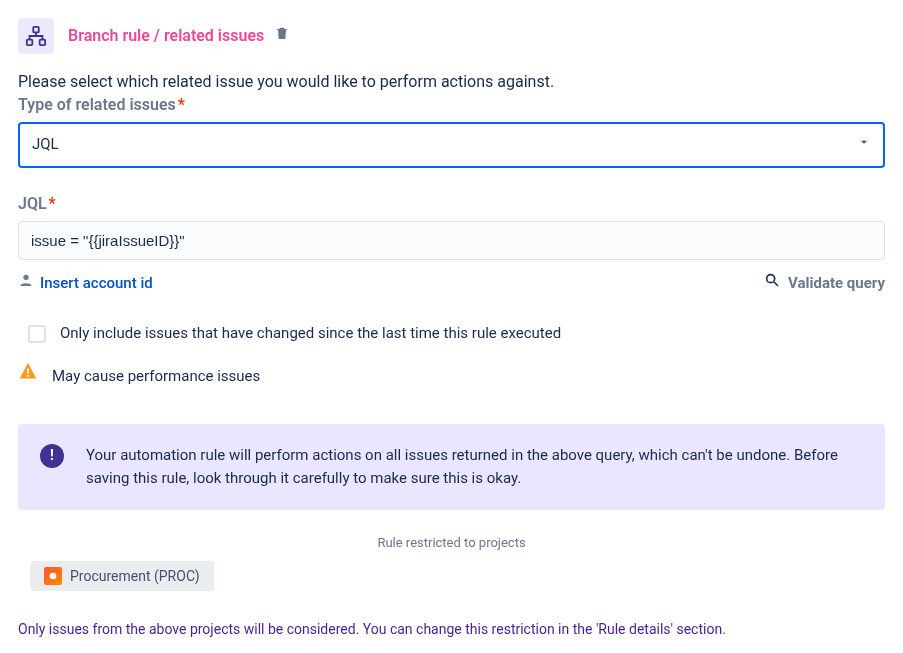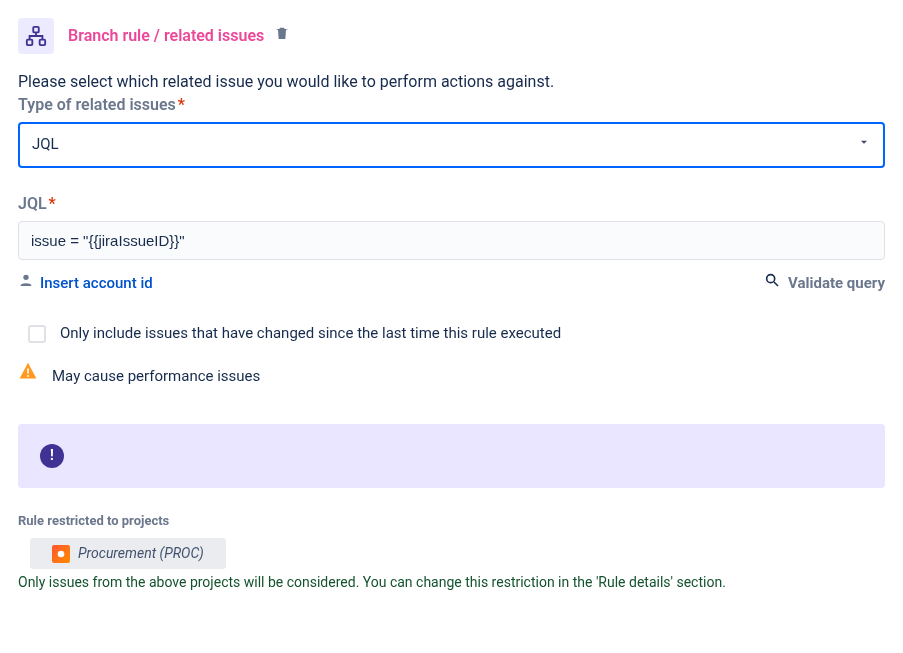--- a/index.html
+++ b/index.html
@@ -139,49 +139,49 @@
     color: #fff;
     display: flex;
     align-items: center;
     justify-content: center;
     font-weight: 700;
     flex: 0 0 auto;
     font-size: 14px;
   }
   .section-label {
     font-size: 13px;
-    font-weight: 700;
+    font-weight: 400;
     color: #6B778C;
     margin-top: 24px;
     margin-bottom: 8px;
+    text-align: center;
   }
   .project-chip {
     display: inline-flex;
     align-items: center;
     gap: 8px;
     background: #EBECF0;
-    padding: 5px 22px;
+    padding: 5px 14px;
     border-radius: 3px;
     font-size: 14px;
     color: #42526E;
-    font-style: italic;
   }
   .chip-icon {
     width: 18px;
     height: 18px;
     border-radius: 2px;
     background: linear-gradient(135deg,#FF5630,#FF8B00);
     display: flex;
     align-items: center;
     justify-content: center;
   }
   .footnote {
-    margin-top: 3px;
-    font-size: 14px;
-    color: #14532d;
+    margin-top: 28px;
+    font-size: 14px;
+    color: #4c1d95;
   }
 </style>
 </head>
 <body>
 
 
 
 <div class="header-row">
   <div class="branch-icon-box">
     <svg width="22" height="22" viewBox="0 0 24 24" fill="none" stroke="#403294" stroke-width="2">
@@ -250,20 +250,21 @@
         <path d="M12 2 L22 21 H2 Z"></path>
         <rect x="11" y="9" width="2" height="6" fill="#fff"></rect>
         <rect x="11" y="17" width="2" height="2" fill="#fff"></rect>
       </svg>
   </span>
   <span>May cause performance issues</span>
 </div>
 
 <div class="info-banner">
   <div class="info-badge">!</div>
+  <div>Your automation rule will perform actions on all issues returned in the above query, which can't be undone. Before saving this rule, look through it carefully to make sure this is okay.</div>
 </div>
 
 <div class="section-label">Rule restricted to projects</div>
 <div style="margin-left:12px;">
   <span class="project-chip">
     <span class="chip-icon">
       <svg width="10" height="10" viewBox="0 0 24 24" fill="#fff">
           <circle cx="12" cy="12" r="8"></circle>
         </svg>
     </span>

